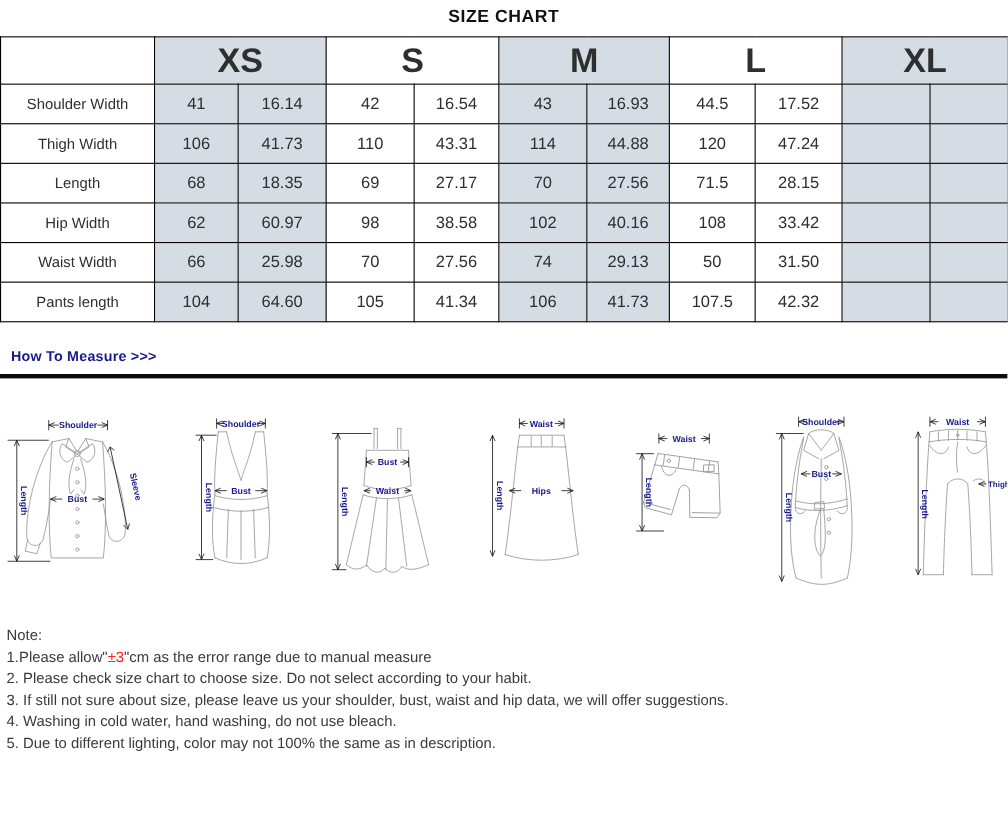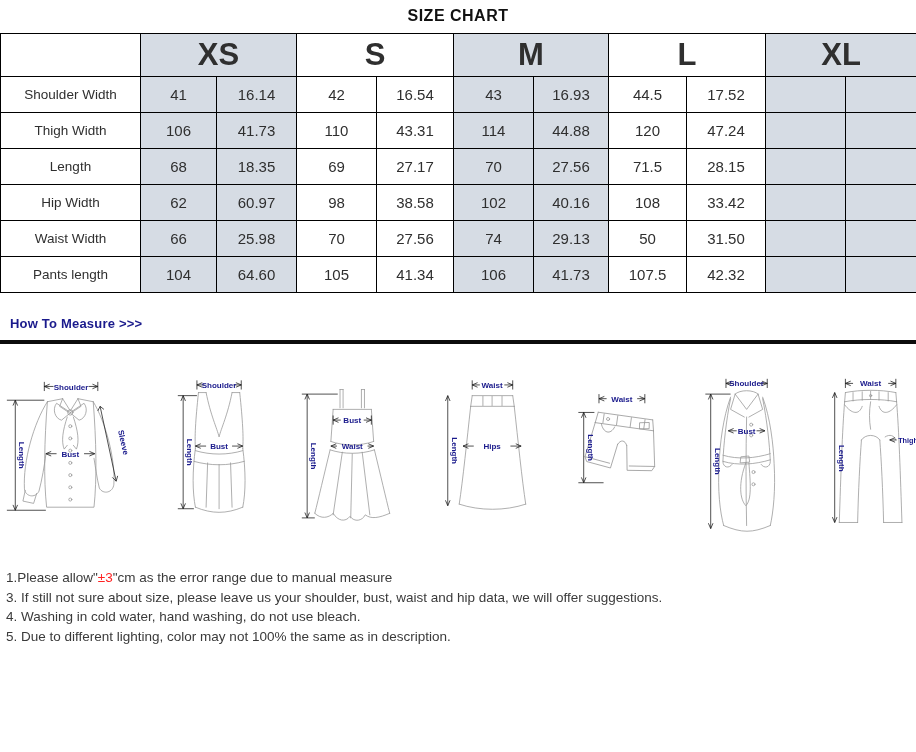--- a/index.html
+++ b/index.html
@@ -287,17 +287,19 @@
       <path d="M14 22 V192 M11 29 L14 22 L17 29 M11 185 L14 192 L17 185"></path>
     </g>
     <text class="lbl" x="61" y="14" text-anchor="middle">Waist</text>
     <text class="lbl-s" x="97" y="88" text-anchor="start">Thigh</text>
     <text class="lbl" x="19" y="108" text-anchor="middle" transform="rotate(90 19 108)">Length</text>
   </svg>
 
 </div>
 
 <div class="notes">
+  <div>Note:</div>
   <div><span>1.Please allow"</span><span class="red">±3</span><span>"cm as the error range due to manual measure</span></div>
+  <div>2. Please check size chart to choose size. Do not select according to your habit.</div>
   <div>3. If still not sure about size, please leave us your shoulder, bust, waist and hip data, we will offer suggestions.</div>
   <div>4. Washing in cold water, hand washing, do not use bleach.</div>
   <div>5. Due to different lighting, color may not 100% the same as in description.</div>
 </div>
 
 </body></html>

